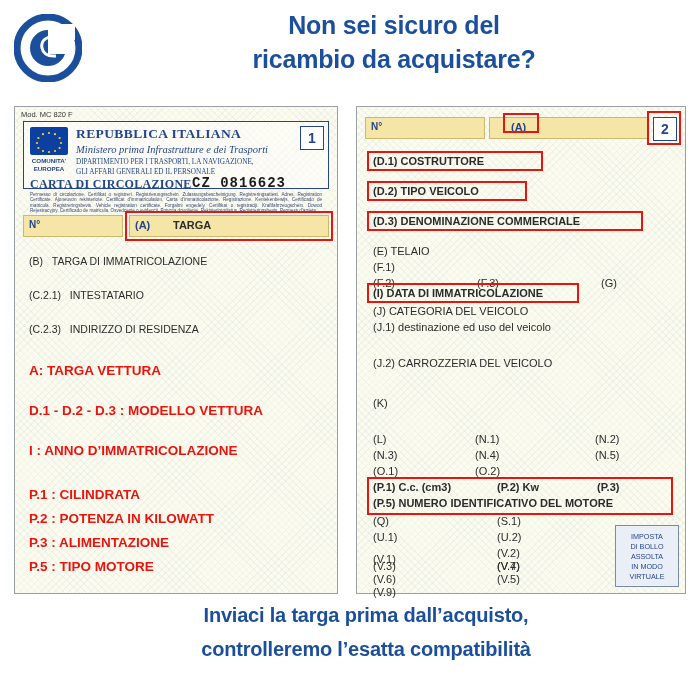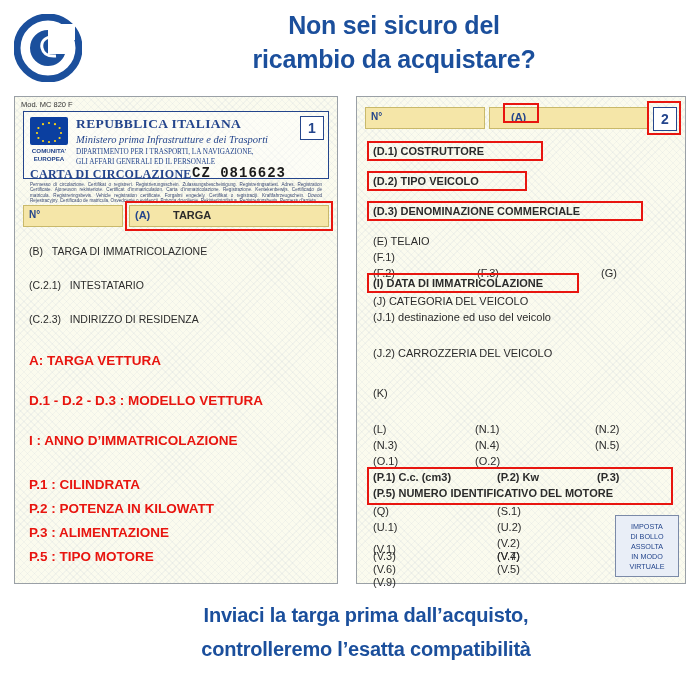--- a/index.html
+++ b/index.html
@@ -49,20 +49,21 @@
     top: 96px;
     left: 0;
     width: 700px;
     height: 500px;
   }
   .panel {
     position: absolute;
     background: #fef9c3;
     border: 1px solid #9aa0a6;
     box-sizing: border-box;
+    margin-top: 10px;
   }
   .panel-left {
     left: 14px;
     top: 0;
     width: 324px;
     height: 488px;
   }
   .panel-right {
     left: 356px;
     top: 0;

